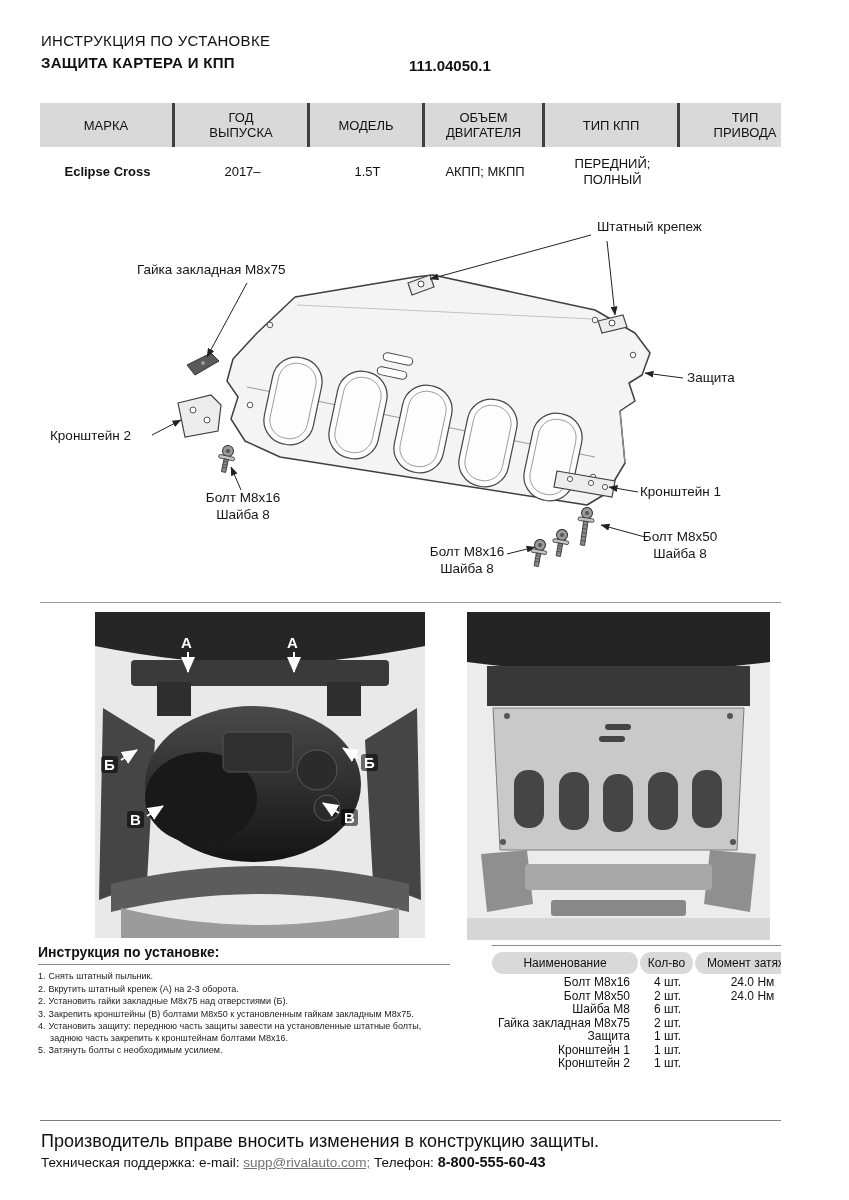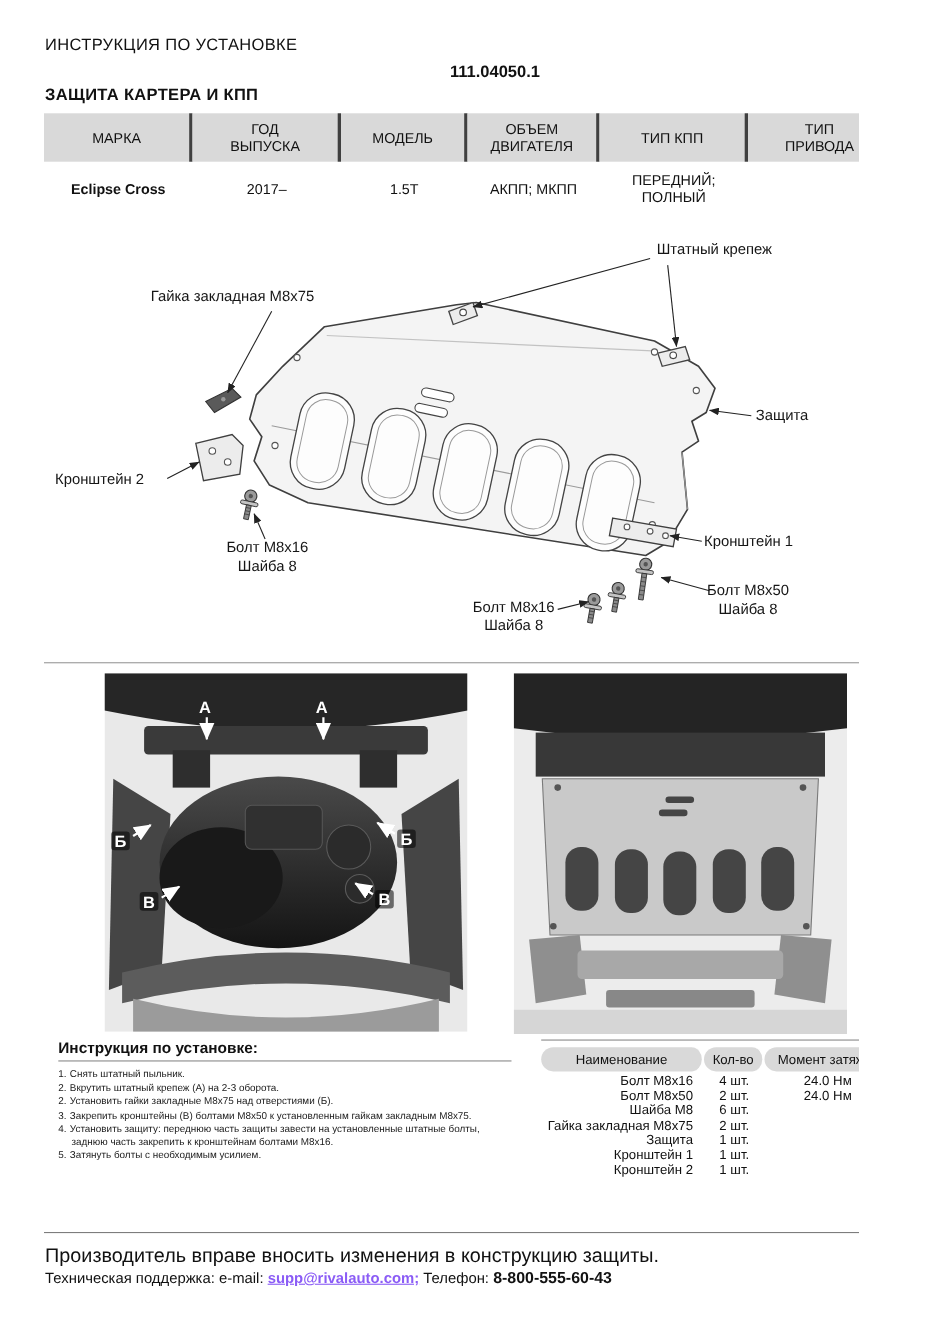--- a/index.html
+++ b/index.html
@@ -1,21 +1,21 @@
 <!DOCTYPE html>
 <html><head>
 <meta charset="utf-8">
 <style>
   html,body{margin:0;padding:0;background:#ffffff;}
   .page{position:relative;width:781px;height:1200px;background:#fff;
         font-family:"Liberation Sans",sans-serif;color:#111;overflow:hidden;}
 
   
   .title1{position:absolute;left:41px;top:32px;font-size:15px;letter-spacing:.3px;}
-  .title2{position:absolute;left:41px;top:54px;font-size:15px;font-weight:bold;letter-spacing:.3px;margin-top:24px;}
+  .title2{position:absolute;left:41px;top:54px;font-size:15px;font-weight:bold;letter-spacing:.3px;}
   .partnum{position:absolute;left:380px;top:57px;width:140px;text-align:center;font-size:15px;font-weight:bold;}
 
   
   .spec{position:absolute;left:40px;top:103px;width:770px;}
   .spec-head,.spec-row{display:grid;grid-template-columns:135px 135px 115px 120px 135px 130px;}
   .spec-hcell{background:#d9d9d9;height:44px;display:flex;align-items:center;justify-content:center;
               text-align:center;font-size:13px;line-height:15px;white-space:pre-line;
               border-right:3px solid #404040;box-sizing:border-box;}
   .spec-hcell:last-child{border-right:none;}
   .spec-cell{height:50px;display:flex;align-items:center;justify-content:center;text-align:center;
@@ -29,21 +29,21 @@
 
   .rule-mid{position:absolute;left:40px;top:602px;width:770px;height:1px;background:#9a9a9a;}
 
   
   .photoL{position:absolute;left:95px;top:612px;width:330px;height:326px;}
   .photoR{position:absolute;left:467px;top:612px;width:303px;height:328px;}
   .photoL svg,.photoR svg{display:block;width:100%;height:100%;}
   .pmark{font-size:15px;font-weight:bold;fill:#ffffff;}
 
   
-  .instr{position:absolute;left:53px;top:944px;width:412px;}
+  .instr{position:absolute;left:38px;top:944px;width:412px;}
   .instr-title{font-size:14px;font-weight:bold;margin:0 0 4px 0;}
   .hrule{height:1px;background:#8a8a8a;margin:3px 0 6px 0;}
   .step{font-size:9px;line-height:11.5px;color:#1a1a1a;padding-left:12px;text-indent:-12px;margin-bottom:1px;}
   .step-n{margin-right:3px;}
 
   
   .parts{position:absolute;left:492px;top:942px;width:318px;}
   .parts-title{font-size:14px;font-weight:bold;margin:0 0 4px 14px;}
   .parts-head,.parts-row{display:grid;grid-template-columns:148px 55px 115px;}
   .parts-hcell{background:#d9d9d9;font-size:12px;text-align:center;padding:4px 0;
@@ -52,21 +52,21 @@
   .parts-row{font-size:12px;line-height:13.5px;}
   .p-name{text-align:right;padding-right:10px;}
   .p-qty{text-align:center;}
   .p-tq{text-align:center;}
   .parts-body{margin-top:2px;}
 
   
   .footer-rule{position:absolute;left:40px;top:1120px;width:770px;height:1px;background:#7d7d7d;}
   .footer-notice{position:absolute;left:41px;top:1131px;font-size:18px;}
   .footer-support{position:absolute;left:41px;top:1154px;font-size:13.5px;}
-  .footer-email{font-weight:bold;text-decoration:underline;color:#8b5cf6;cursor:pointer;}
+  .footer-email{font-weight:normal;text-decoration:underline;color:#737373;cursor:pointer;}
   .footer-phone{font-weight:bold;font-size:14.5px;}
 </style>
 </head>
 <body>
 
 <div class="page">
 
   <div class="title1">ИНСТРУКЦИЯ ПО УСТАНОВКЕ</div>
   <div class="title2">ЗАЩИТА КАРТЕРА И КПП</div>
   <div class="partnum">111.04050.1</div>

